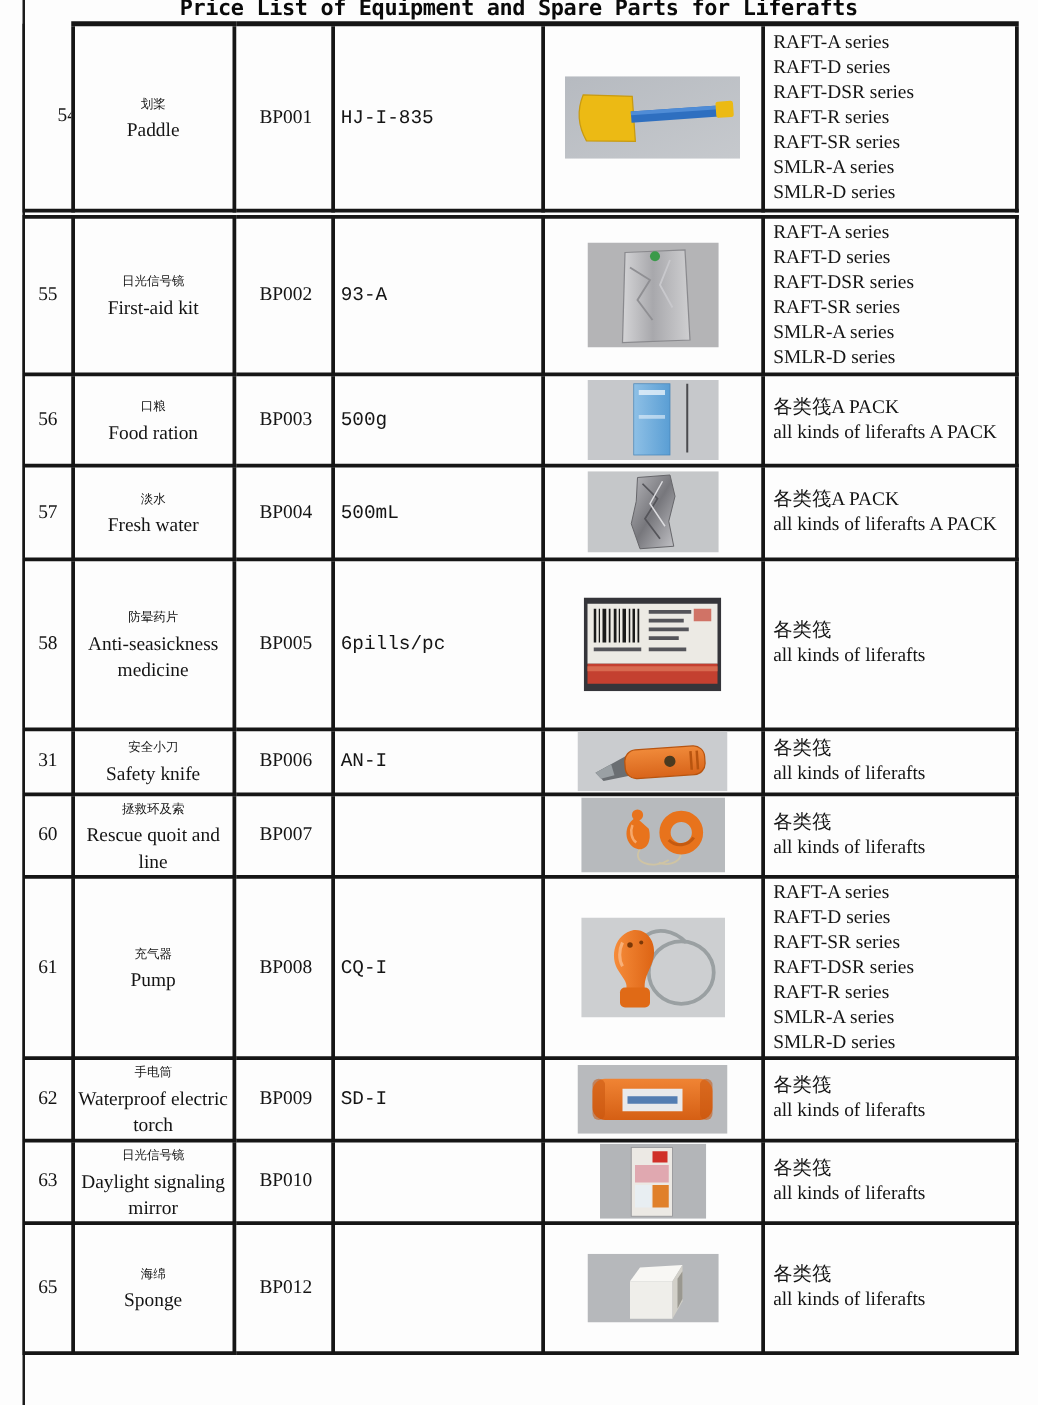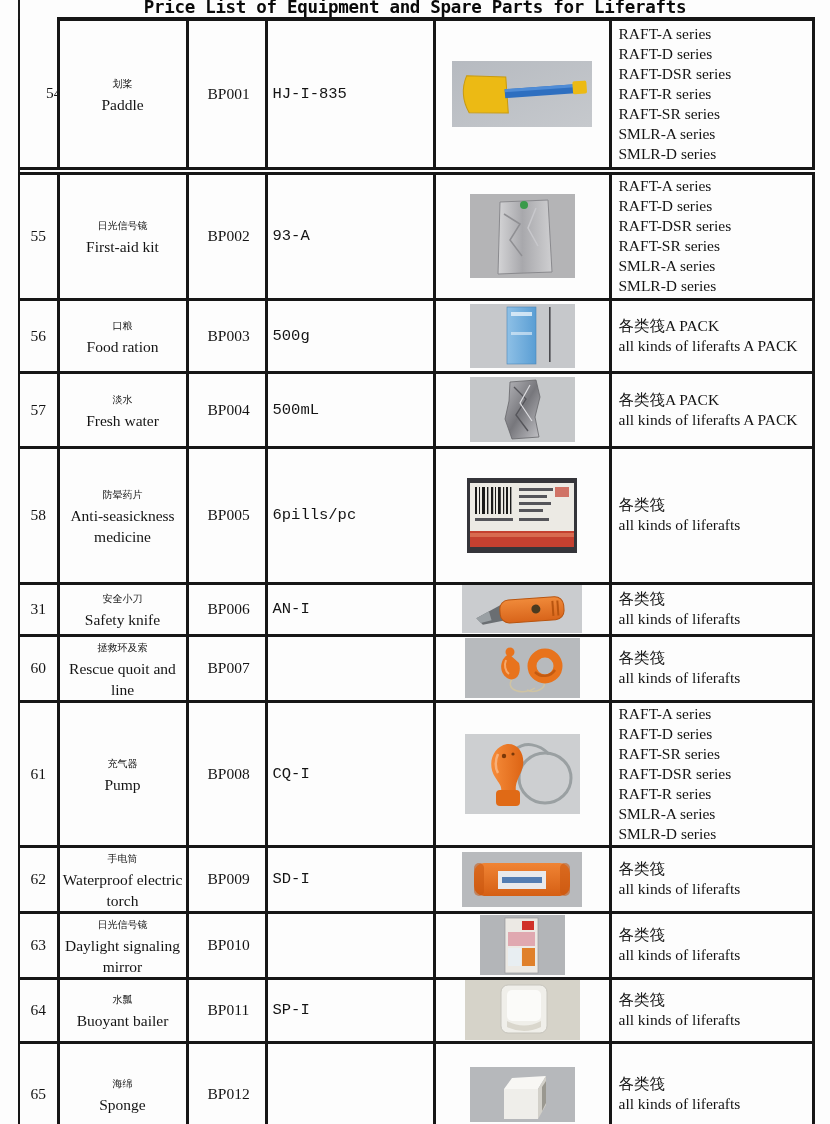--- a/index.html
+++ b/index.html
@@ -349,39 +349,20 @@
       <rect x="42" y="6" width="12" height="9" fill="#d03028"></rect>
       <rect x="28" y="17" width="27" height="14" fill="#e0a8b0"></rect>
       <rect x="28" y="33" width="13" height="18" fill="#e8eef2"></rect>
       <rect x="42" y="33" width="13" height="18" fill="#e0802a"></rect>
     </svg>
   </td>
   <td class="series">各类筏
 all kinds of liferafts</td>
 </tr>
 
-<tr style="height:64px">
-  <td class="no">64</td>
-  <td class="name">
-    <span class="zh">水瓢</span>
-    <span class="en">Buoyant bailer</span>
-  </td>
-  <td class="code">BP011</td>
-  <td class="model">SP-I</td>
-  <td class="photo">
-    <svg width="115" height="60" viewBox="0 0 115 60">
-      <rect width="115" height="60" fill="#d6d3c9"></rect>
-      <rect x="36" y="5" width="46" height="48" rx="7" fill="#f0efea" stroke="#c6c4bc" stroke-width="1"></rect>
-      <rect x="42" y="10" width="34" height="31" rx="5" fill="#fbfbf9"></rect>
-      <path d="M42 41 q17 9 34 0 l0 6 q-17 8 -34 0 Z" fill="#dad7cd"></path>
-    </svg>
-  </td>
-  <td class="series">各类筏
-all kinds of liferafts</td>
-</tr>
 
 <tr style="height:104px">
   <td class="no">65</td>
   <td class="name">
     <span class="zh">海绵</span>
     <span class="en">Sponge</span>
   </td>
   <td class="code">BP012</td>
   <td class="model"></td>
   <td class="photo">

